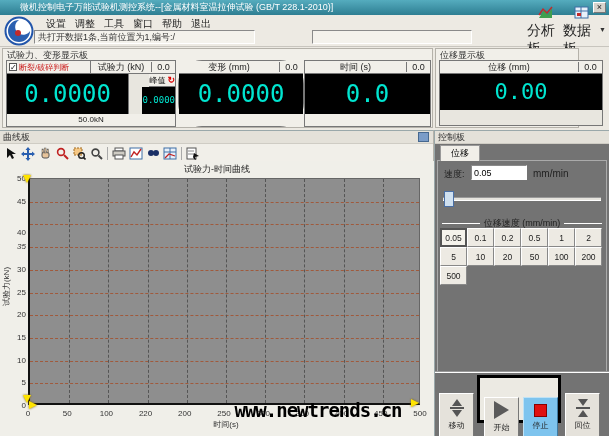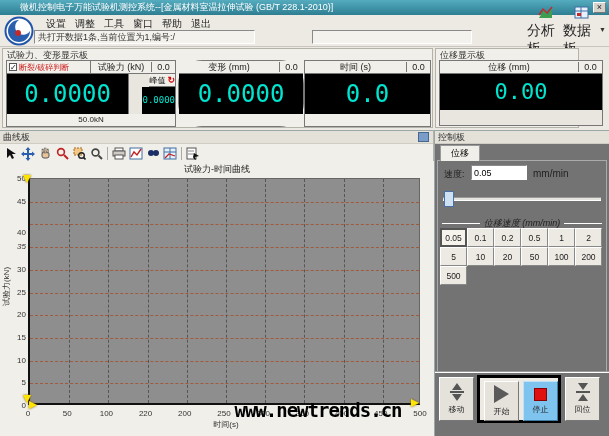--- a/index.html
+++ b/index.html
@@ -115,30 +115,30 @@
     border:1px solid;border-color:#8a8a8a #fff #fff #8a8a8a;font-size:9px;padding-left:2px;
     font-family:"Liberation Sans",sans-serif;}
   .speed-unit{position:absolute;left:98px;top:37px;font-size:10px;color:#222;}
   .slider{position:absolute;left:8px;top:60px;width:158px;height:16px;}
   .slider-track{position:absolute;left:0;right:0;top:6px;height:4px;background:#e6e4de;
     border-top:1px solid #999;border-bottom:1px solid #fff;}
   .slider-thumb{position:absolute;left:1px;top:0;width:10px;height:16px;background:#cfe0f0;
     border:1px solid #4a6fa5;}
   .legend-row{position:absolute;left:7px;top:86px;width:160px;display:flex;align-items:center;gap:4px;}
   .legend-row .line{flex:1;height:1px;background:#b0ada5;border-bottom:1px solid #fff;}
-  .legend-row .txt{font-size:9px;color:#222;font-style:italic;}
+  .legend-row .txt{font-size:9px;color:#222;}
   #speed-grid{position:absolute;left:5px;top:97px;width:164px;display:flex;flex-wrap:wrap;}
   .spd{width:27px;height:19px;border:1px solid;border-color:#fff #888 #888 #fff;background:#edeae3;
     font-size:8.5px;display:flex;align-items:center;justify-content:center;color:#222;}
   .spd.selected{border:2px solid #555;background:#f5f3ec;}
   .ctl-div{position:absolute;left:0;top:240px;width:100%;height:2px;border-top:1px solid #999;
     border-bottom:1px solid #fff;}
   .ctl-btn{position:absolute;background:#e5e2db;border:1px solid;border-color:#fff #777 #777 #fff;
     display:flex;flex-direction:column;align-items:center;justify-content:center;gap:3px;
-    font-size:8px;color:#222;}
+    font-size:8px;color:#222;margin-top:16px;}
   #btn-move{left:4px;top:246px;width:35px;height:44px;}
   .btn-group{position:absolute;left:42px;top:244px;width:84px;height:48px;border:3px solid #000000;background:#eceae3;}
   #btn-start{left:4px;top:3px;width:35px;height:40px;}
   #btn-stop{left:43px;top:3px;width:35px;height:40px;background:var(--c-stopbg);border-color:#bfe2f5 #3f7ba3 #3f7ba3 #bfe2f5;}
   #btn-return{left:130px;top:246px;width:35px;height:44px;}
   .tri-up{width:0;height:0;border-left:5px solid transparent;border-right:5px solid transparent;
     border-bottom:7px solid #555;}
   .tri-down{width:0;height:0;border-left:5px solid transparent;border-right:5px solid transparent;
     border-top:7px solid #555;}
   .hbar{width:14px;height:2px;background:#555;margin:1px 0;}

